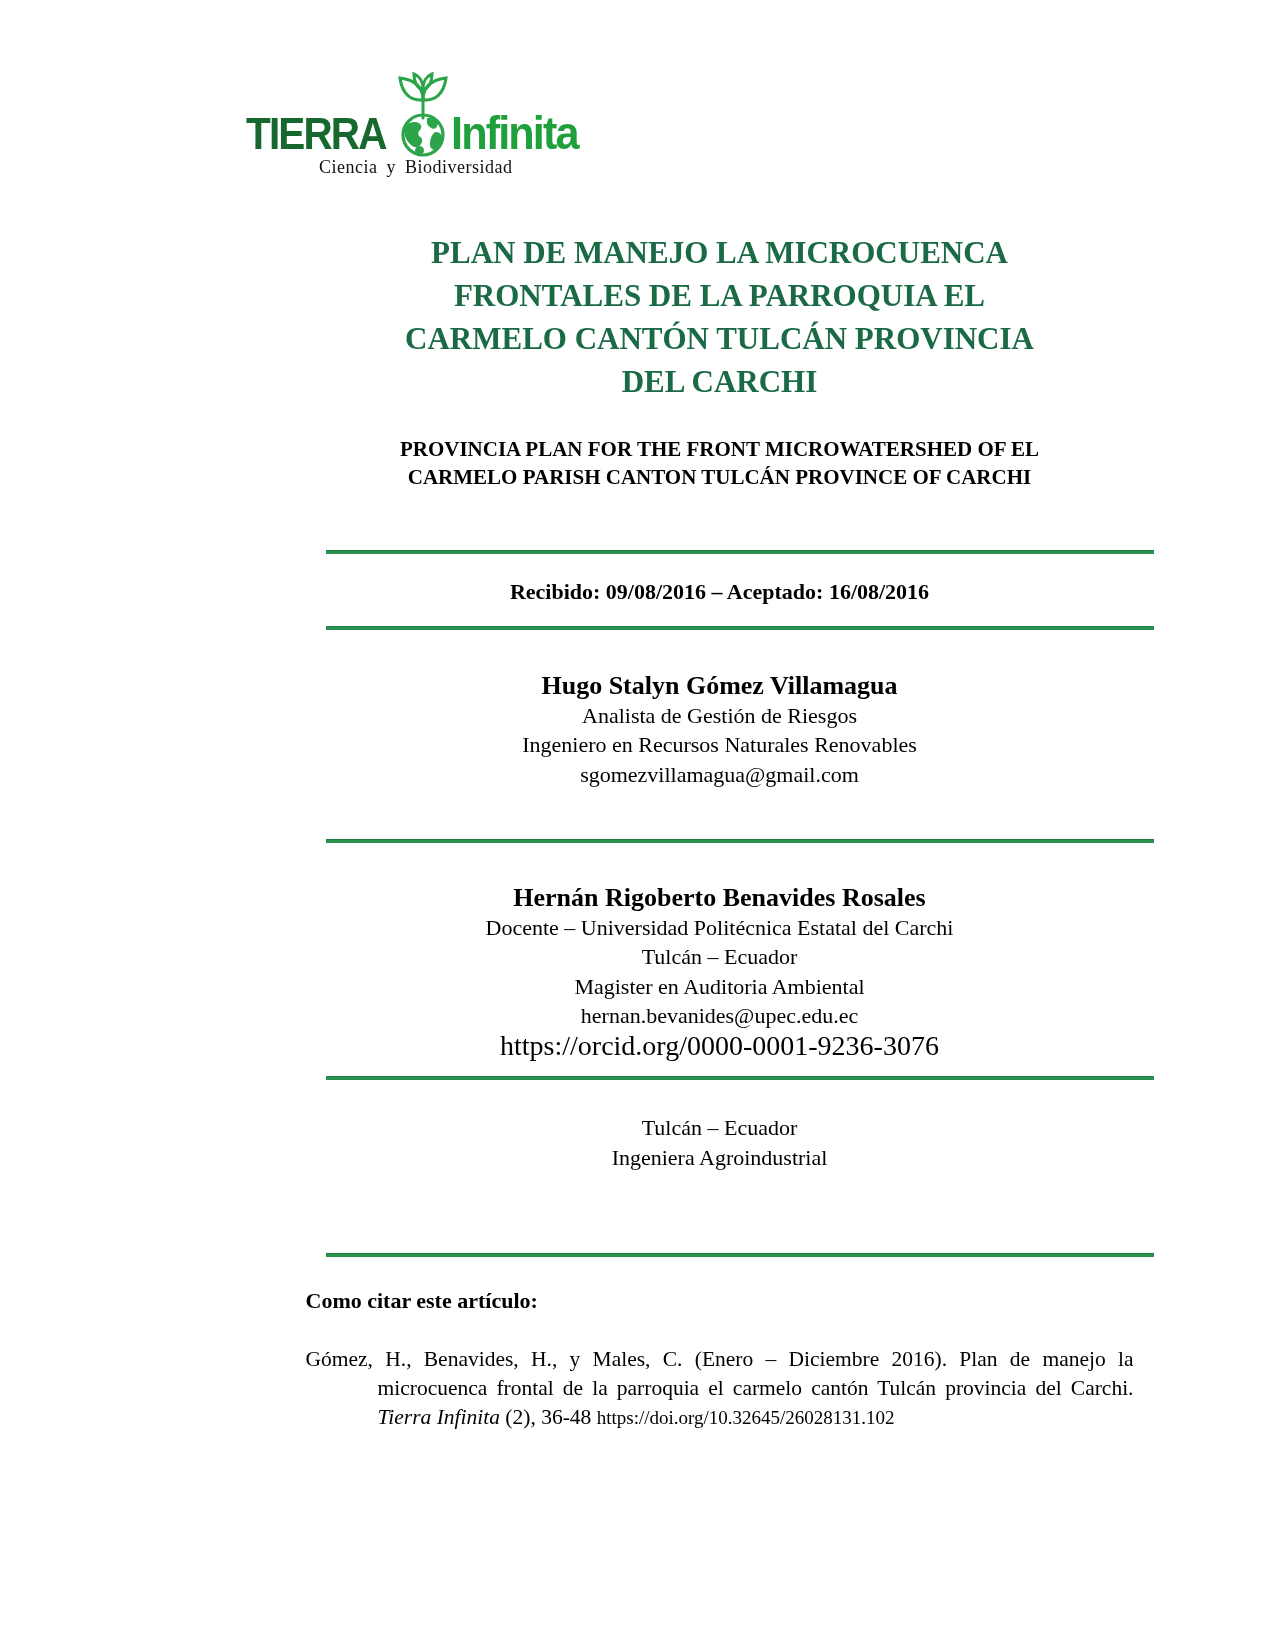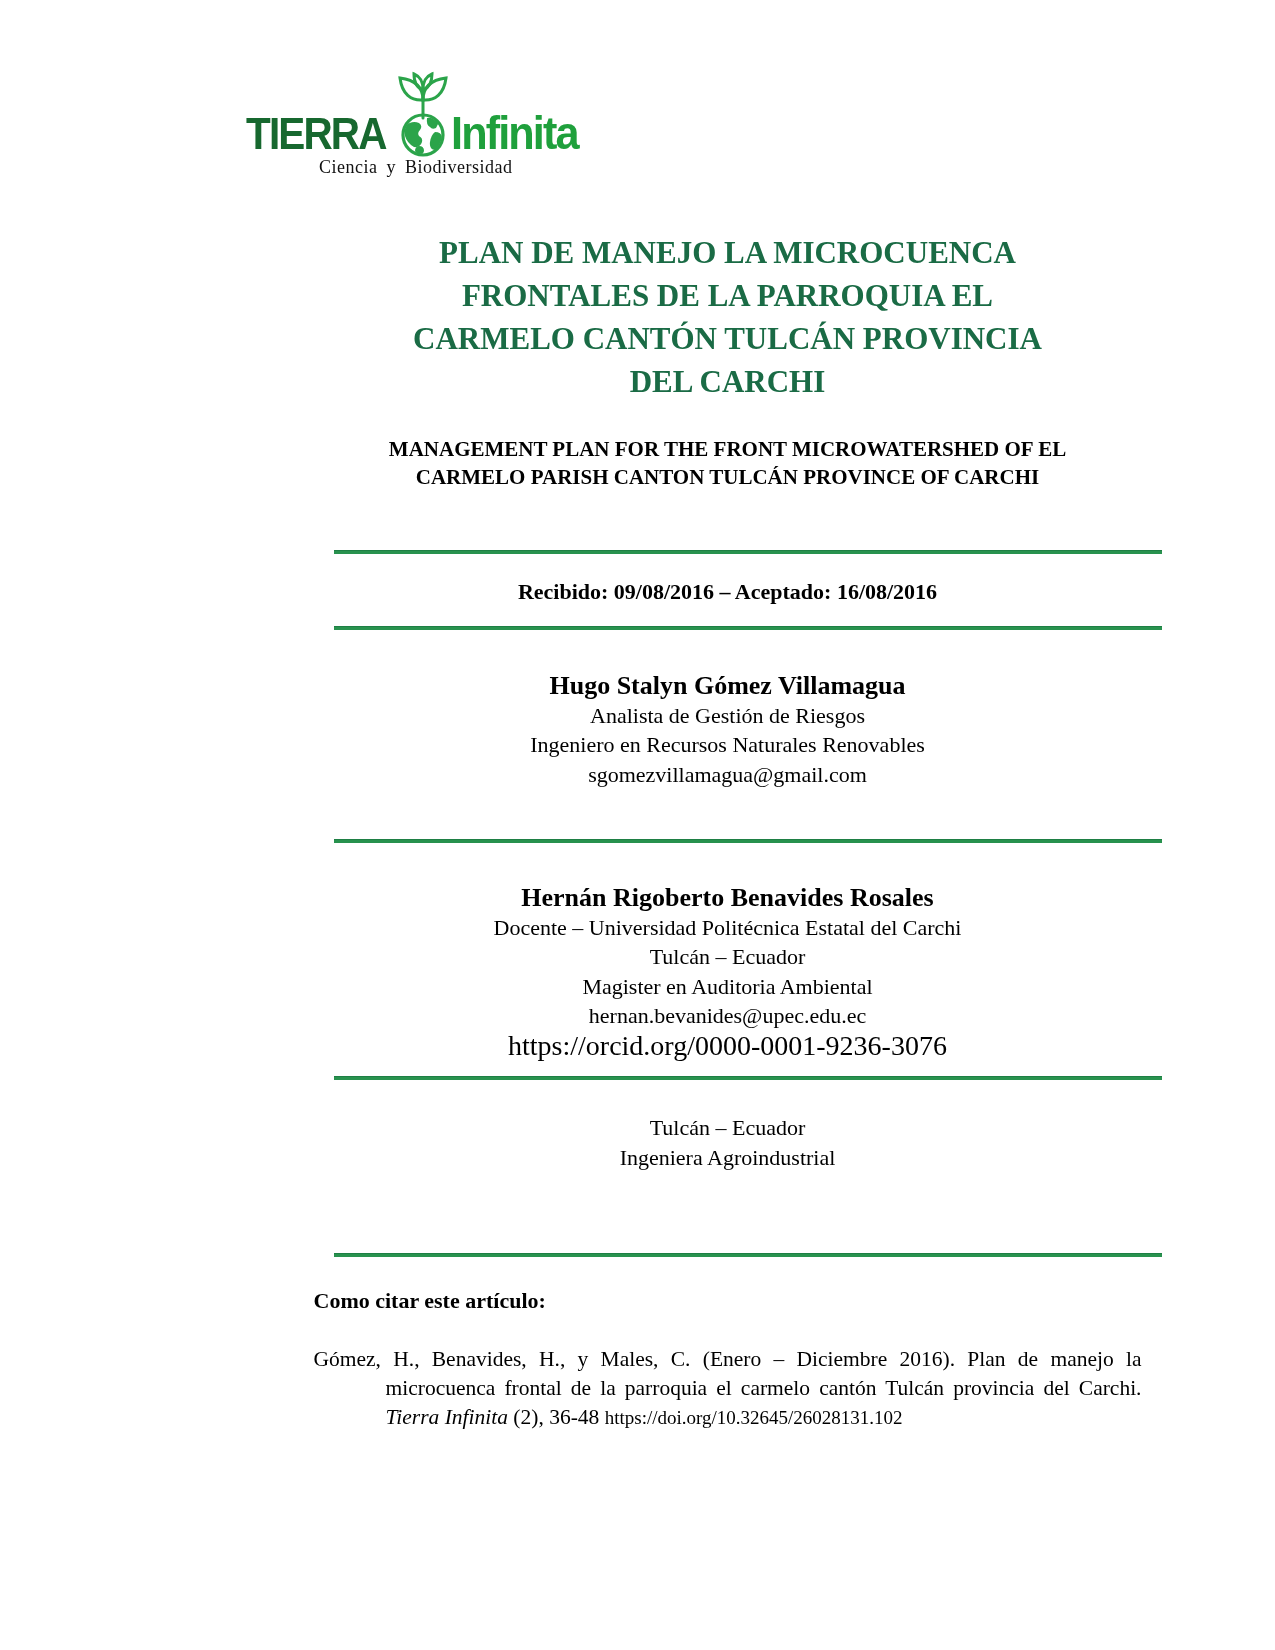--- a/index.html
+++ b/index.html
@@ -29,21 +29,21 @@
     color:#1FA03C; margin-left:-4px;
     transform:scaleX(.94); transform-origin:left bottom;
   }
   .logo-tagline {
     font-size:18px; letter-spacing:.5px; word-spacing:4px;
     text-align:center; margin-top:1px; color:#111;
   }
 
   
   .content { position:absolute; left:210px; top:0; width:828px; }
-  .content > div { position:absolute; left:8px; width:100%; }
+  .content > div { position:absolute; left:0; width:100%; }
 
   .title-es {
     top:231px; text-align:center;
     color:#1A6B45; font-weight:bold; font-size:31px; line-height:43px;
   }
   .title-es span { display:block; }
 
   .title-en {
     top:435px; text-align:center;
     color:#000; font-weight:bold; font-size:21px; line-height:28px;
@@ -118,21 +118,21 @@
   <main class="content">
 
     <div class="title-es">
       <span>PLAN DE MANEJO LA MICROCUENCA</span>
       <span>FRONTALES DE LA PARROQUIA EL</span>
       <span>CARMELO CANTÓN TULCÁN PROVINCIA</span>
       <span>DEL CARCHI</span>
     </div>
 
     <div class="title-en">
-      <span>MANAGEMENT PLAN FOR THE FRONT MICROWATERSHED OF EL</span>
+      <span>PROVINCIA PLAN FOR THE FRONT MICROWATERSHED OF EL</span>
       <span>CARMELO PARISH CANTON TULCÁN PROVINCE OF CARCHI</span>
     </div>
 
     <div class="rule rule1"></div>
 
     <div class="dates">Recibido: 09/08/2016 – Aceptado: 16/08/2016</div>
 
     <div class="rule rule2"></div>
 
     <div class="author author1">

